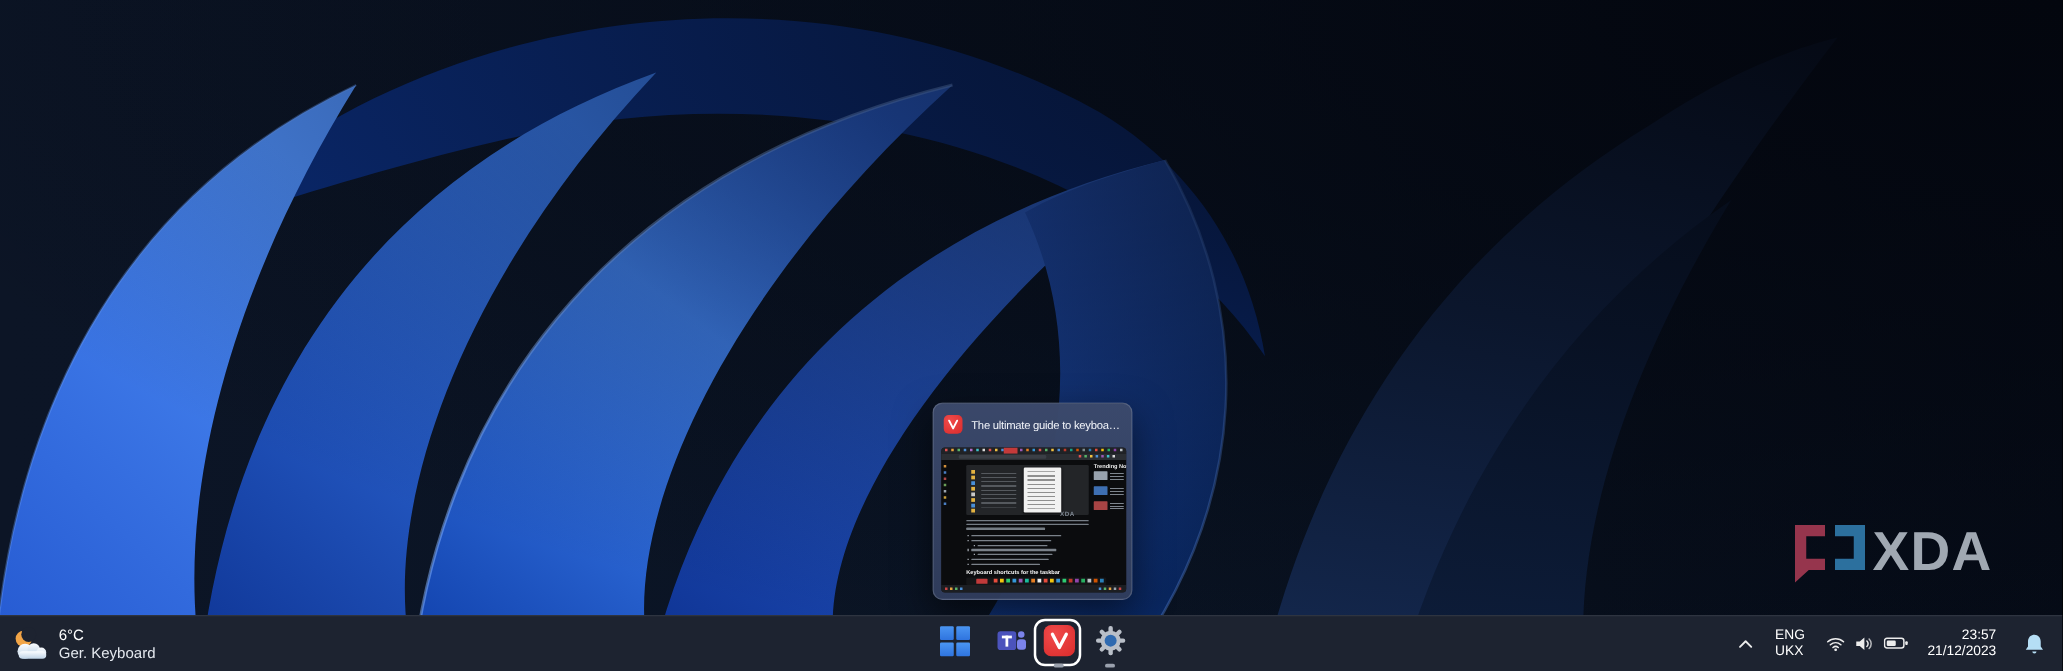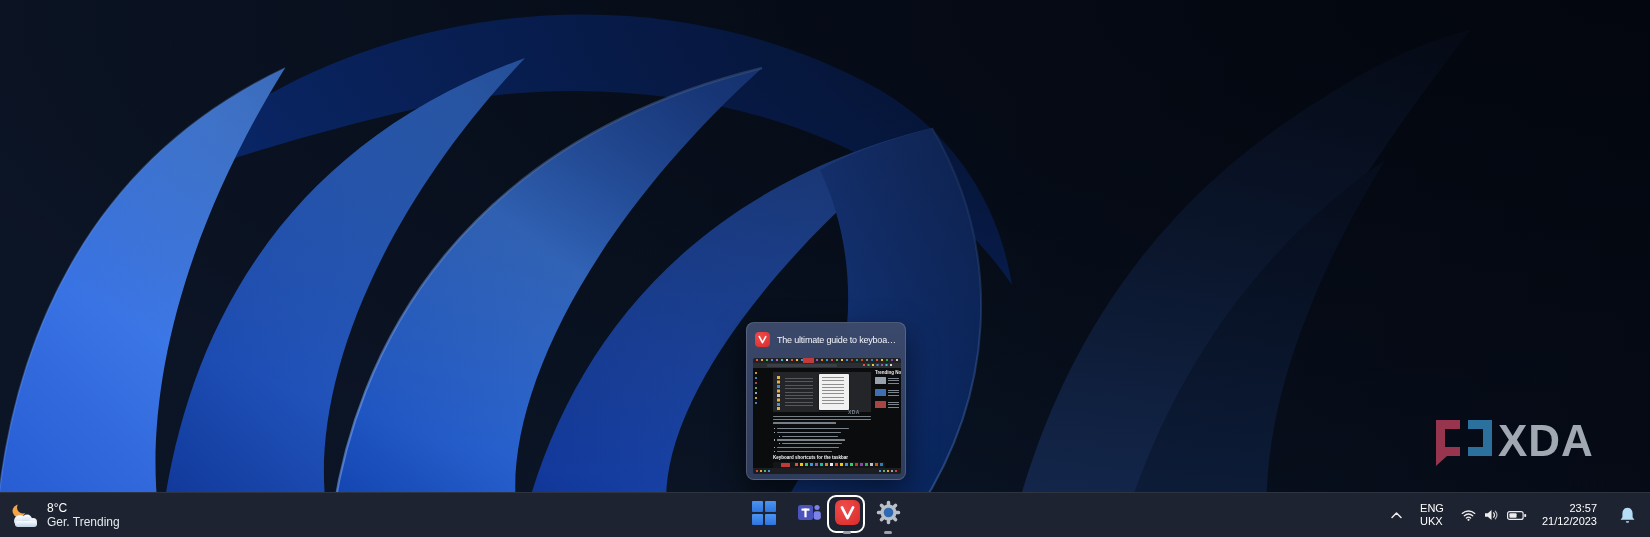--- a/index.html
+++ b/index.html
@@ -25,21 +25,21 @@
   .app-slot { position:absolute; top:0; width:40px; height:44px; }
   .app-icon { position:absolute; left:7.5px; top:7px; width:25px; height:25px; }
   .focus-ring { position:absolute; left:0; top:2px; width:38px; height:38px; border:2px solid #fff; border-radius:9px; }
   .run-pill { position:absolute; left:16px; bottom:3px; width:8px; height:3px; border-radius:2px; background:#9aa1ad; }
   .start-grid { display:grid; grid-template-columns:11px 11px; grid-template-rows:11px 11px; gap:2px; padding:0.5px; }
   .start-grid div { background:linear-gradient(180deg,#4a95f2,#2f74df); border-radius:1px; }
   .vivaldi-badge { width:25px; height:25px; border-radius:6px; background:radial-gradient(circle at 35% 30%, #f14b4b, #d92b2b); display:flex; align-items:center; justify-content:center; }
   .vivaldi-badge.small { width:15px; height:15px; border-radius:4px; }
 
   .tray { position:absolute; right:0; top:0; height:100%; display:flex; align-items:center; padding-right:14px; color:#fff; }
-  .tray-item { display:flex; align-items:flex-end; }
+  .tray-item { display:flex; align-items:flex-start; }
   .lang { font-size:11px; line-height:13px; text-align:left; }
   .clock { font-size:11px; line-height:13.5px; text-align:right; }
 
   
   #flyout {
     position:absolute; left:746px; top:322px; width:160px; height:158px;
     background:linear-gradient(180deg, rgba(60,74,108,.97), rgba(48,61,92,.97));
     border:1px solid rgba(255,255,255,.15); border-radius:8px;
     box-shadow:0 12px 30px rgba(0,0,0,.55); cursor:pointer;
   }
@@ -211,22 +211,22 @@
         <circle cx="11" cy="9" r="6.5" fill="#f2a547"></circle>
         <circle cx="15" cy="5.5" r="6" fill="#1d2330"></circle>
         <g fill="url(#cloudg)">
           <circle cx="12" cy="19" r="6"></circle>
           <circle cx="19" cy="17.5" r="5"></circle>
           <circle cx="25" cy="20" r="4"></circle>
           <rect x="7" y="19" width="22" height="6" rx="3"></rect>
         </g>
       </svg>
       <div class="weather-text">
-        <div>8°C</div>
-        <div class="weather-cond">Ger. Trending</div>
+        <div>6°C</div>
+        <div class="weather-cond">Ger. Keyboard</div>
       </div>
     </div>
 
     <div class="app-slot" style="left:744px">
       <div class="app-icon start-grid">
         <div></div>
           <div></div>
           <div></div>
           <div></div>
       </div>

